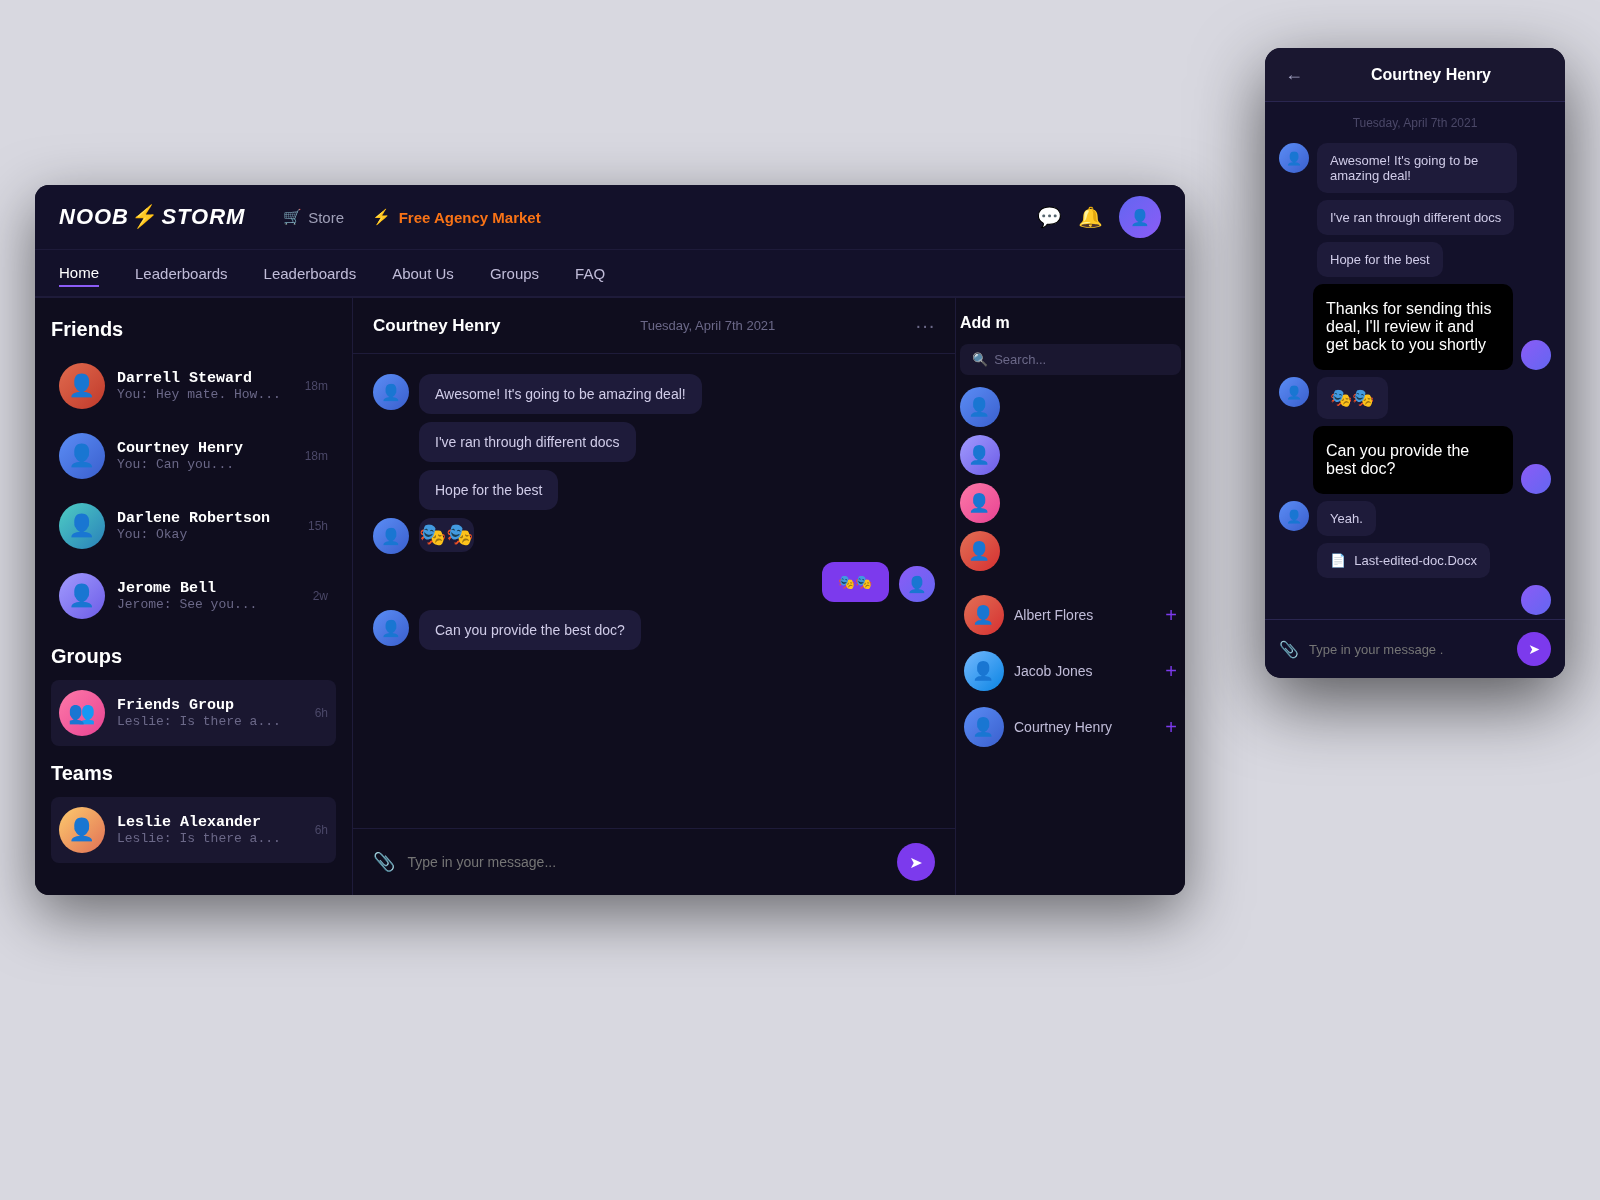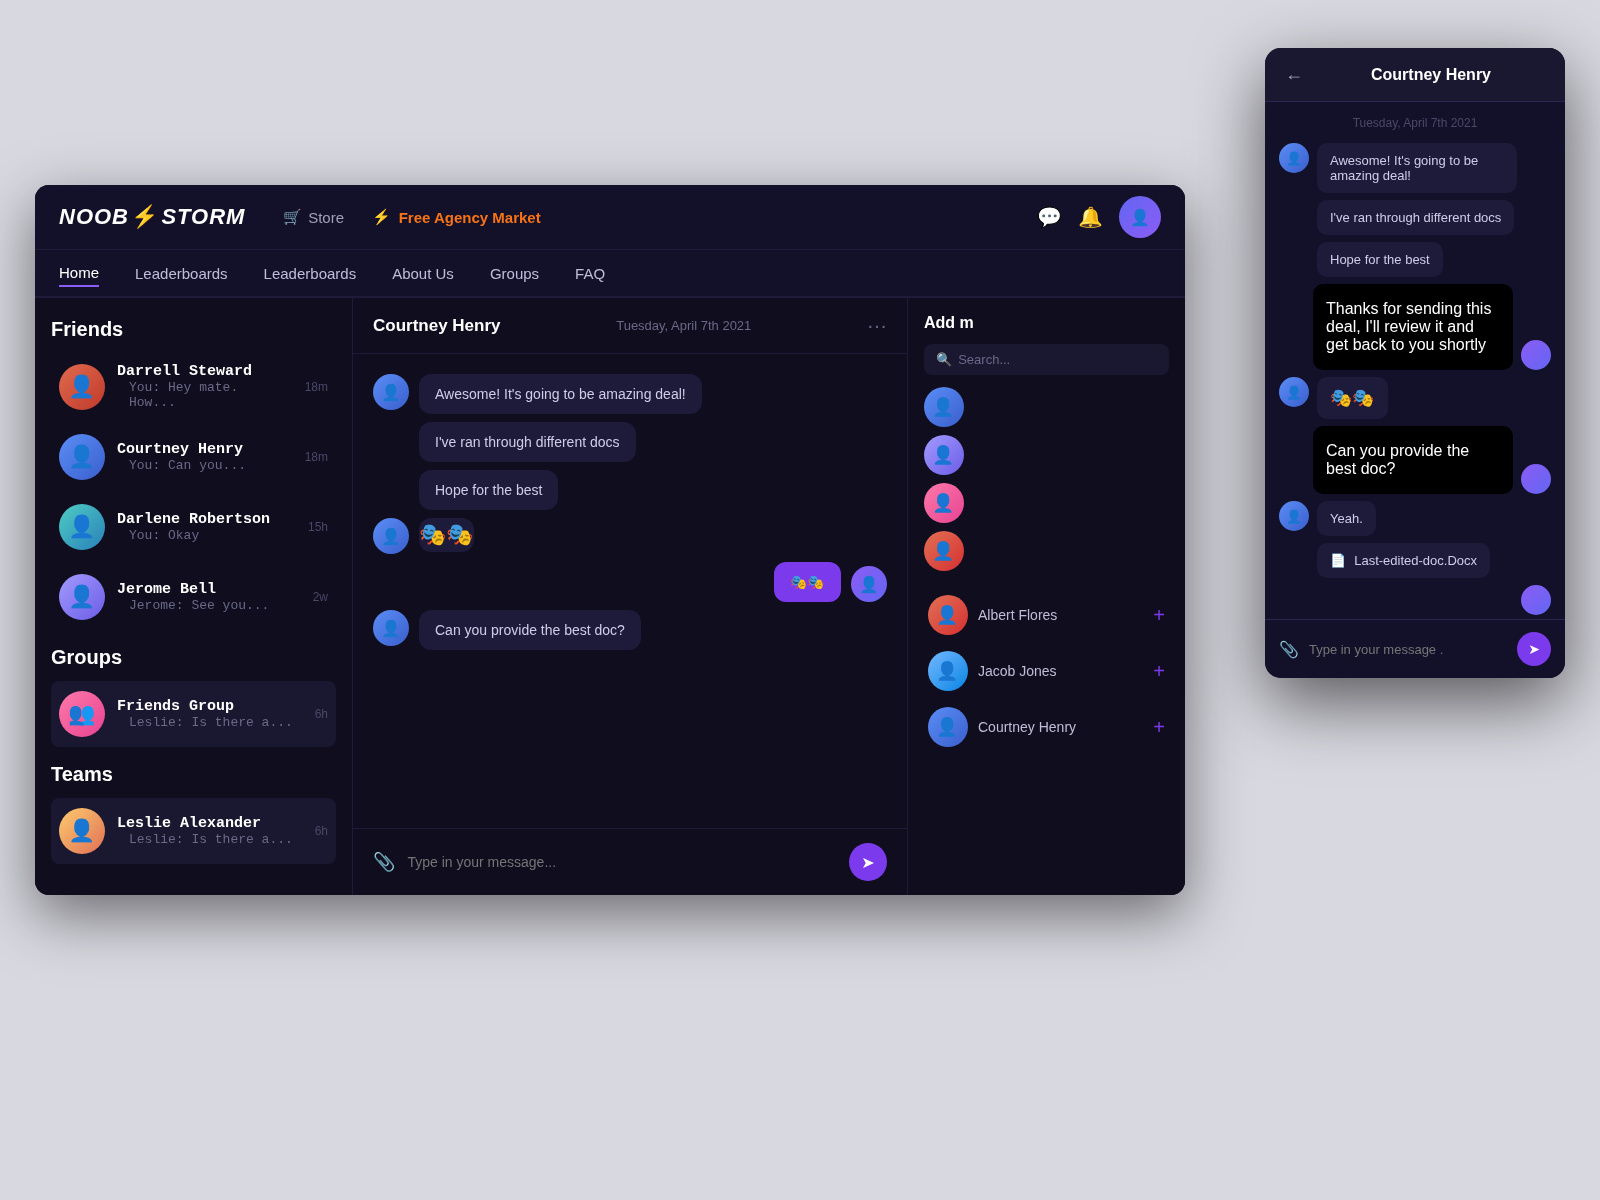--- a/index.html
+++ b/index.html
@@ -155,21 +155,20 @@
     }
     .friend-info { flex: 1; font-family: Liberation Mono, monospace; }
     .friend-name {
       color: #fff;
       font-size: 15px;
       font-weight: 600;
     }
     .friend-preview {
       color: #6b6888;
       font-size: 13px;
-      margin-left: 12px;
     }
     .friend-time {
       color: #4b4868;
       font-size: 12px;
     }
     .groups-section { margin-top: 16px; }
     .group-item {
       display: flex;
       align-items: center;
       gap: 12px;
@@ -298,24 +297,24 @@
       align-items: center;
       justify-content: center;
       cursor: pointer;
       color: #fff;
       font-size: 16px;
     }
     .clip-icon { color: #6b6888; font-size: 18px; cursor: pointer; }
 
     
     .right-panel {
-      width: 278px;
+      width: 230px;
       background: #0f0d1e;
       border-left: 1px solid #1e1b3a;
-      padding: 16px 16px;
+      padding: 16px 4px;
       flex-shrink: 0;
     }
     .right-panel-title {
       color: #fff;
       font-size: 16px;
       font-weight: 600;
       margin-bottom: 12px;
     }
     .right-search {
       background: #1a1730;

